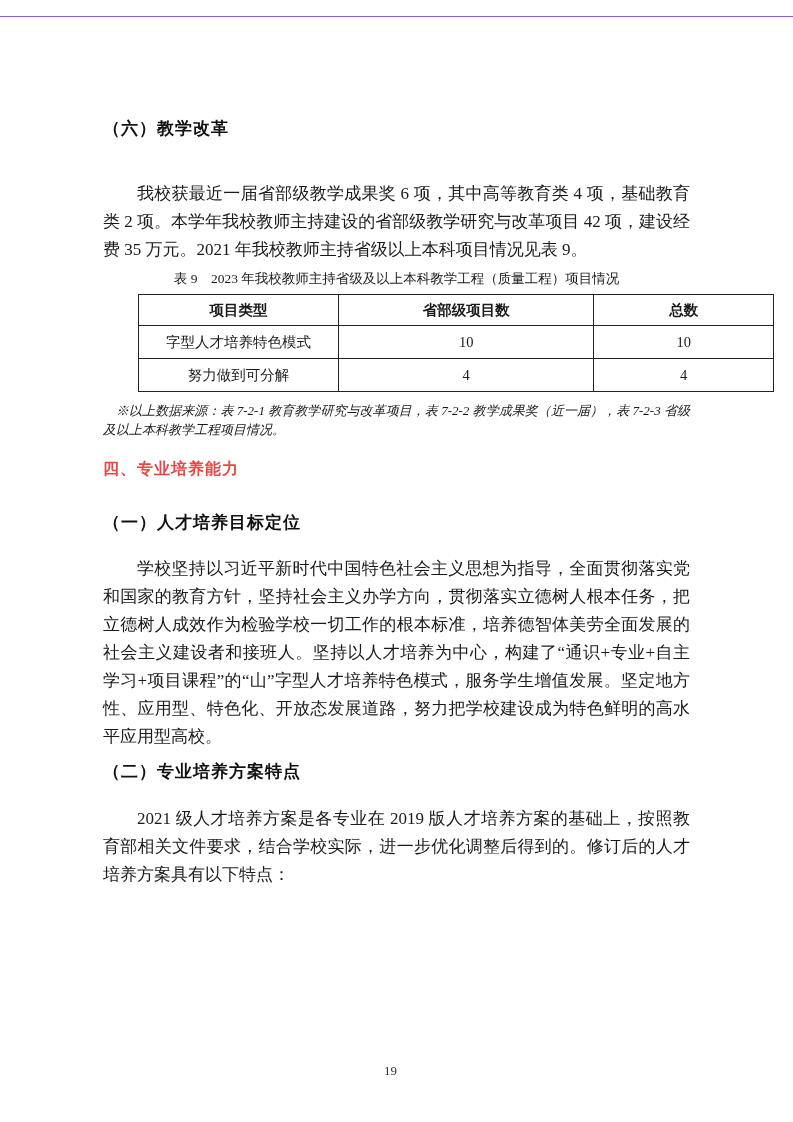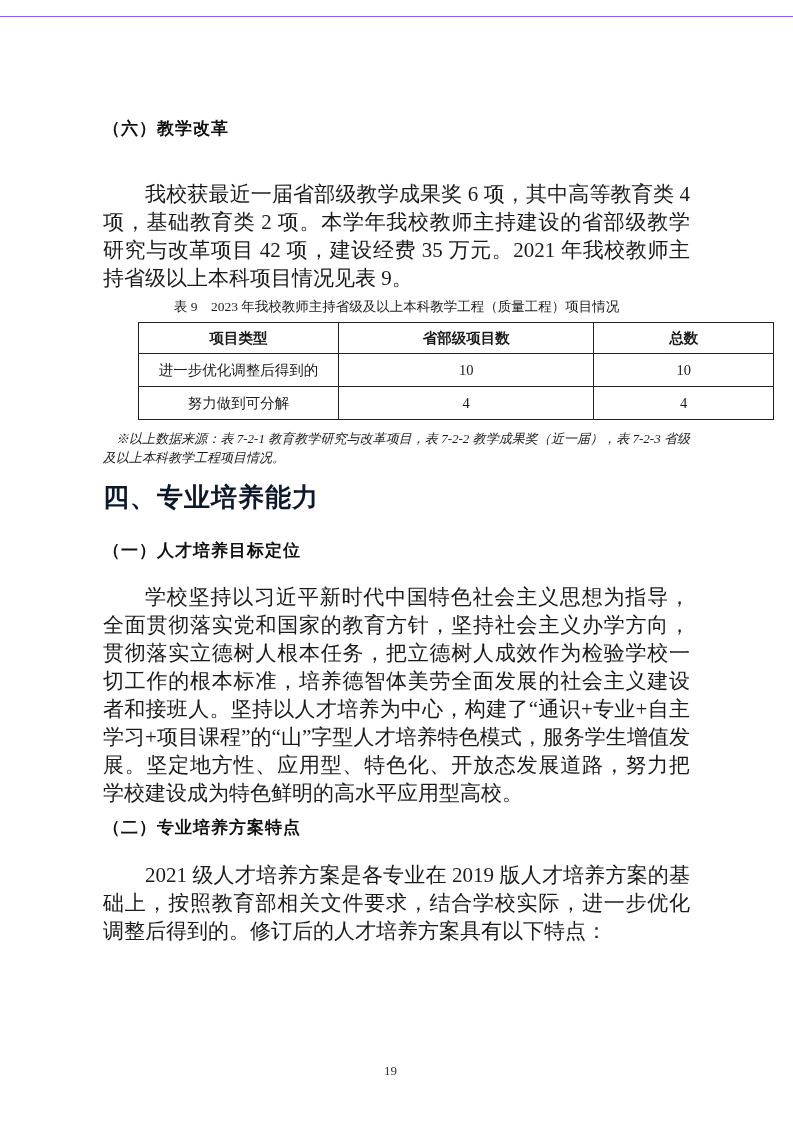--- a/index.html
+++ b/index.html
@@ -23,30 +23,30 @@
     font-weight: bold;
     font-size: 17px;
     line-height: 26px;
     letter-spacing: 1px;
     color: #111;
   }
   .h-six { margin: 0; }
   .h-major {
     font-family: "Liberation Sans", "DejaVu Sans", sans-serif;
     font-weight: bold;
-    font-size: 26px;
+    font-size: 16px;
     line-height: 30px;
     letter-spacing: 1px;
-    color: #0f172a;
+    color: #ef4444;
     margin-top: 15px;
   }
   .h-one { margin-top: 26px; }
   .h-two { margin-top: 8px; }
   p.body-text {
-    font-size: 21px;
+    font-size: 17px;
     line-height: 28px;
     text-align: justify;
     text-indent: 2em;
     color: #1a1a1a;
   }
   .p-intro { margin-top: 38px; }
   .p-goal  { margin-top: 19px; }
   .p-plan  { margin-top: 20px; }
   .feature-list p.body-text { margin: 0; }
   .tbl-caption {
@@ -114,21 +114,21 @@
       </colgroup>
       <thead>
         <tr>
           <th>项目类型</th>
           <th>省部级项目数</th>
           <th>总数</th>
         </tr>
       </thead>
       <tbody>
         <tr>
-          <td>进一步优化调整后得到的</td>
+          <td>字型人才培养特色模式</td>
           <td>10</td>
           <td>10</td>
         </tr>
         <tr>
           <td>努力做到可分解</td>
           <td>4</td>
           <td>4</td>
         </tr>
       </tbody>
     </table>

